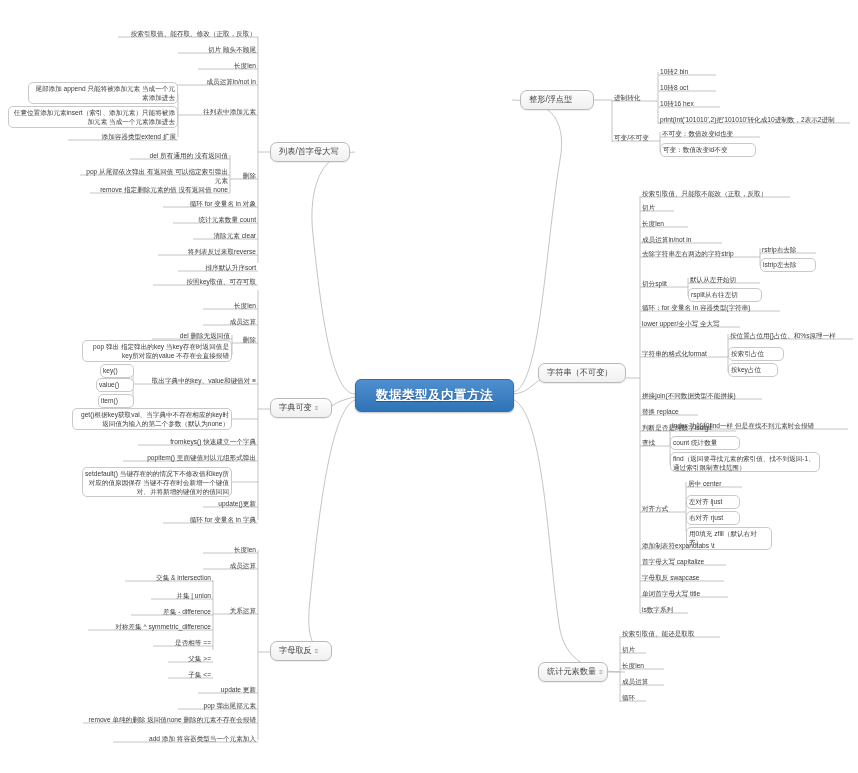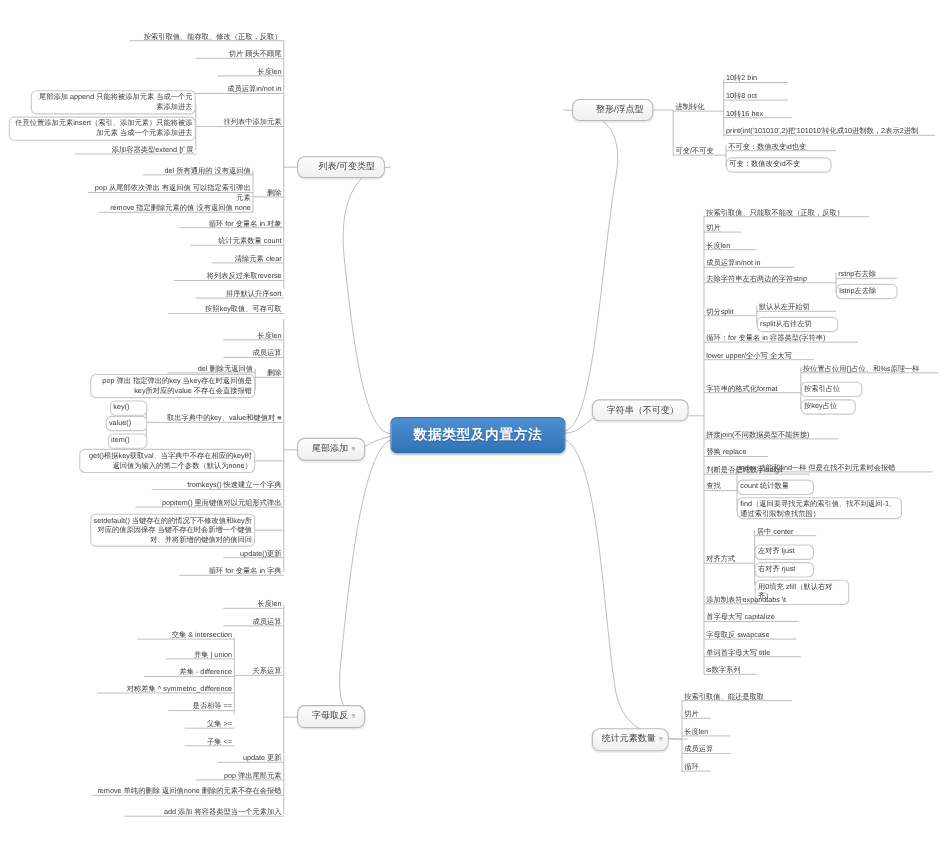--- a/index.html
+++ b/index.html
@@ -33,39 +33,40 @@
     position:absolute;
     border:1px solid #b9b9b9;
     border-radius:7px;
     background:linear-gradient(#fdfdfd,#f0f0f0);
     font-size:8.2px;
     line-height:12px;
     color:#3f3f3f;
     padding:3px 8px;
     box-sizing:border-box;
     white-space:nowrap;
-    text-align:right;
+    text-align:left;
     box-shadow:0 1px 1px rgba(0,0,0,.07);
   }
   .catnode .mk{font-size:6px;color:#8a8a8a;margin-left:3px;}
 
   .rootnode{
     position:absolute;
     left:355px;top:379px;
     width:157px;height:31px;
     border:1px solid #2f6fae;
     border-radius:6px;
     background:linear-gradient(#4f8fd0,#2f73b8);
     color:#ffffff;
     font-size:12.5px;
     font-weight:bold;
     letter-spacing:.5px;
     display:flex;align-items:center;justify-content:center;
     box-shadow:0 1px 2px rgba(0,0,0,.25);
     text-shadow:0 1px 1px rgba(0,0,0,.25);
+    text-decoration:underline;
   }
 </style>
 </head>
 <body>
 
 <div id="canvas">
 
   <svg class="links" viewBox="0 0 858 773">
     <g fill="none" stroke="#b5b5b5" stroke-width="0.8">
 
@@ -177,39 +178,39 @@
       <path d="M620 636 L620 702" fill="none" stroke="#b5b5b5" stroke-width="0.8"></path>
       <path d="M620 637 L720 637" fill="none" stroke="#b5b5b5" stroke-width="0.8"></path>
       <path d="M620 653 L646 653" fill="none" stroke="#b5b5b5" stroke-width="0.8"></path>
       <path d="M620 669 L664 669" fill="none" stroke="#b5b5b5" stroke-width="0.8"></path>
       <path d="M620 685 L664 685" fill="none" stroke="#b5b5b5" stroke-width="0.8"></path>
       <path d="M620 701 L646 701" fill="none" stroke="#b5b5b5" stroke-width="0.8"></path>
     </svg>
 
   <div class="rootnode">数据类型及内置方法</div>
 
-<div class="catnode" style="left: 270px; top: 142px; width: 80px;"><span>列表/可变类型</span></div>
+<div class="catnode" style="left: 270px; top: 142px; width: 80px;"><span>列表/首字母大写</span></div>
     <div class="leaf rt" style="width: 140px; top: 28px; left: 118px;"><span>按索引取值、能存取、修改（正取，反取）</span></div>
     <div class="leaf rt" style="width: 80px; top: 44px; left: 178px;"><span>切片 顾头不顾尾</span></div>
     <div class="leaf rt" style="width: 60px; top: 60px; left: 198px;"><span>长度len</span></div>
     <div class="leaf rt" style="width: 90px; top: 76px; left: 168px;"><span>成员运算in/not in</span></div>
     <div class="leaf rt" style="width: 80px; top: 106px; left: 178px;"><span>往列表中添加元素</span></div>
     <div class="leaf boxed rt" style="width: 150px; top: 82px; left: 28px; height: 22px;"><span>尾部添加 append 只能将被添加元素 当成一个元素添加进去</span></div>
     <div class="leaf boxed rt" style="width: 170px; top: 106px; left: 8px; height: 22px;"><span>任意位置添加元素insert（索引、添加元素）只能将被添加元素 当成一个元素添加进去</span></div>
     <div class="leaf rt" style="width: 110px; top: 131px; left: 68px;"><span>添加容器类型extend 扩展</span></div>
     <div class="leaf rt" style="width: 30px; top: 170px; left: 228px;"><span>删除</span></div>
     <div class="leaf rt" style="width: 100px; top: 150px; left: 130px;"><span>del 所有通用的 没有返回值</span></div>
     <div class="leaf rt" style="width: 150px; top: 166px; left: 80px;"><span>pop 从尾部依次弹出 有返回值 可以指定索引弹出元素</span></div>
     <div class="leaf rt" style="width: 140px; top: 184px; left: 90px;"><span>remove 指定删除元素的值 没有返回值 none</span></div>
     <div class="leaf rt" style="width: 95px; top: 198px; left: 163px;"><span>循环 for 变量名 in 对象</span></div>
     <div class="leaf rt" style="width: 85px; top: 214px; left: 173px;"><span>统计元素数量 count</span></div>
     <div class="leaf rt" style="width: 65px; top: 230px; left: 193px;"><span>清除元素 clear</span></div>
     <div class="leaf rt" style="width: 100px; top: 246px; left: 158px;"><span>将列表反过来取reverse</span></div>
     <div class="leaf rt" style="width: 80px; top: 262px; left: 178px;"><span>排序默认升序sort</span></div>
-    <div class="catnode" style="left: 270px; top: 398px; width: 62px;"><span>尾部添加</span><span class="mk">≡</span></div>
+    <div class="catnode" style="left: 270px; top: 398px; width: 62px;"><span>字典可变</span><span class="mk">≡</span></div>
     <div class="leaf rt" style="width: 105px; top: 276px; left: 153px;"><span>按照key取值、可存可取</span></div>
     <div class="leaf rt" style="width: 55px; top: 300px; left: 203px;"><span>长度len</span></div>
     <div class="leaf rt" style="width: 55px; top: 316px; left: 203px;"><span>成员运算</span></div>
     <div class="leaf rt" style="width: 28px; top: 334px; left: 230px;"><span>删除</span></div>
     <div class="leaf rt" style="width: 80px; top: 330px; left: 152px;"><span>del 删除无返回值</span></div>
     <div class="leaf boxed rt" style="width: 150px; top: 340px; left: 82px; height: 22px;"><span>pop 弹出 指定弹出的key 当key存在时返回值是key所对应的value 不存在会直接报错</span></div>
     <div class="leaf rt" style="width: 125px; top: 375px; left: 133px;"><span>取出字典中的key、value和键值对  ≡</span></div>
     <div class="leaf boxed lt" style="width: 34px; top: 364px; left: 100px;"><span>key()</span></div>
     <div class="leaf boxed lt" style="width: 38px; top: 378px; left: 96px;"><span>value()</span></div>
     <div class="leaf boxed lt" style="width: 36px; top: 394px; left: 98px;"><span>item()</span></div>

